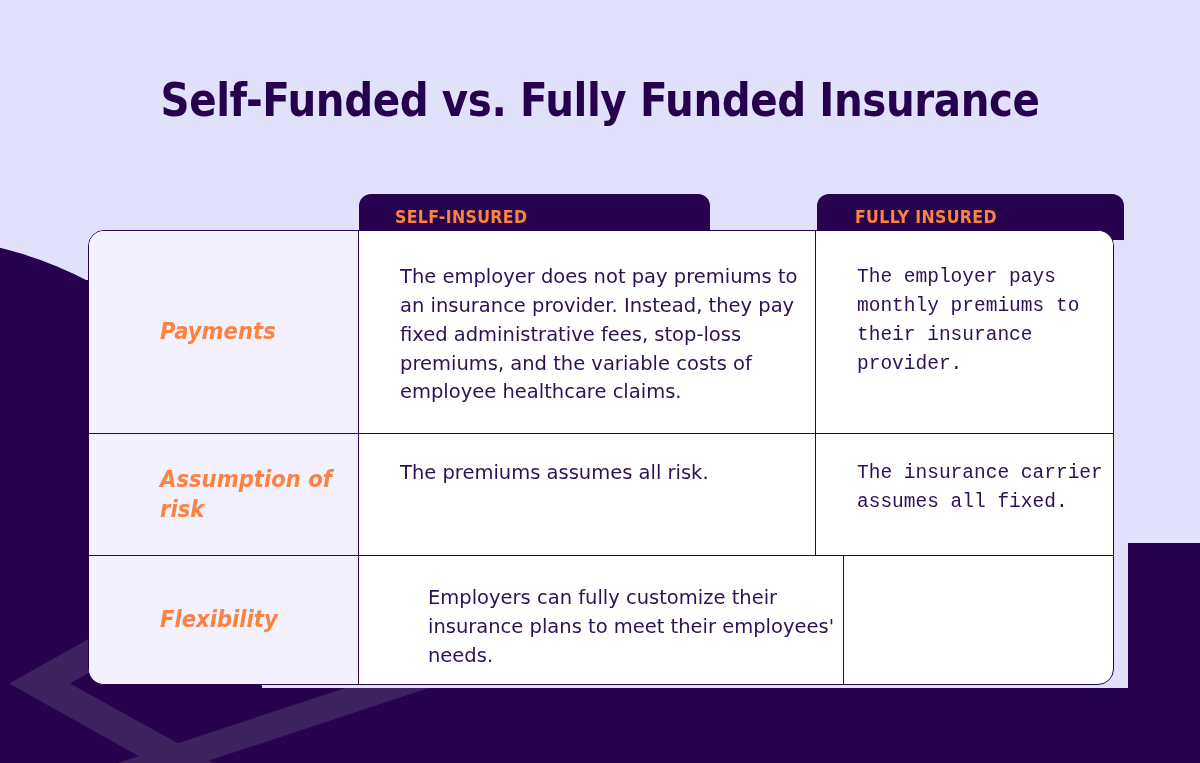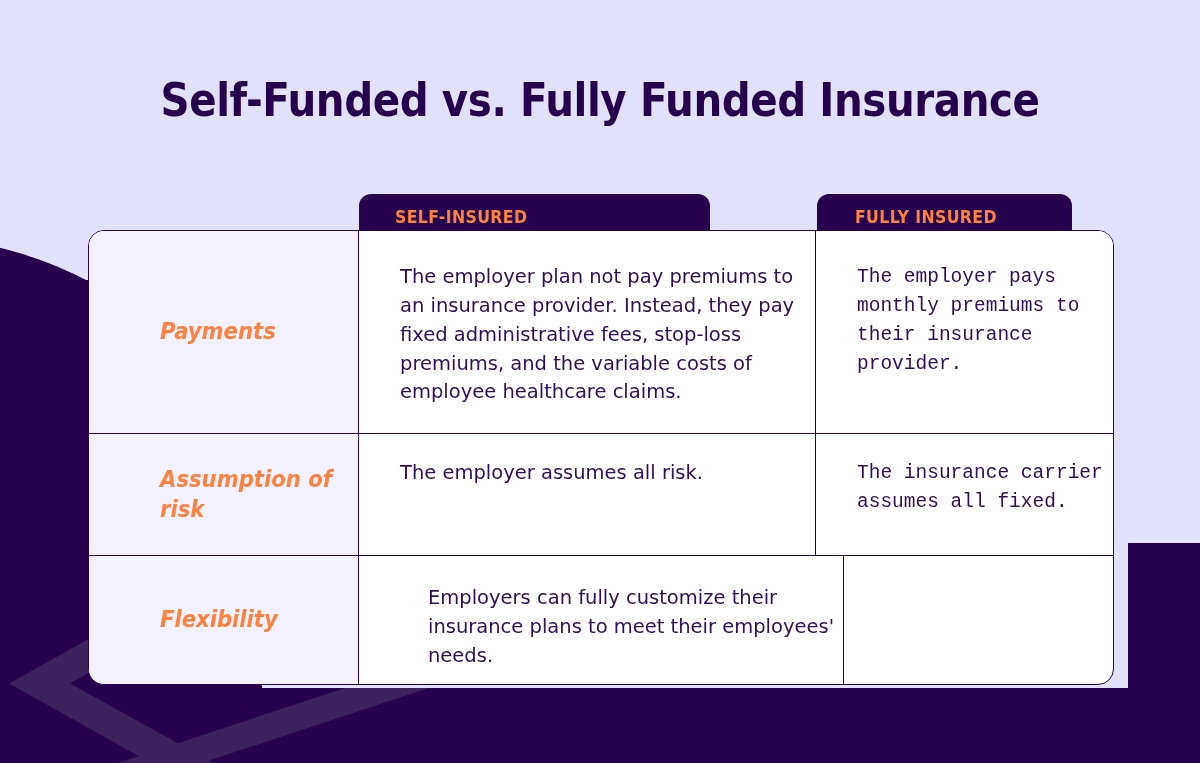--- a/index.html
+++ b/index.html
@@ -57,21 +57,21 @@
     font-size: 17.5px;
     font-weight: bold;
     color: #FC8240;
     letter-spacing: 0.4px;
     transform: scaleX(0.9);
     transform-origin: left center;
     white-space: nowrap;
   }
   #tab-self { left: 359px; width: 351px; text-align: right; }
   #tab-self .tab-label  { margin-left: 36px; }
-  #tab-fully { left: 817px; width: 255px; }
+  #tab-fully { left: 817px; width: 307px; }
   #tab-fully .tab-label { margin-left: 38px; }
 
   
   .card {
     position: absolute;
     left: 88px;
     top: 230px;
     width: 1026px;
     height: 455px;
     background: #FFFFFF;
@@ -172,34 +172,34 @@
   <span class="tab-label">FULLY INSURED</span>
 </div>
 
 <div class="card">
 
   <div class="row" id="row-0">
     <div class="cell-label">
       <span class="label-text">Payments</span>
     </div>
     <div class="cell-body cell-self">
-      <span class="body-text">The employer plan not pay premiums to an insurance provider. Instead, they pay fixed administrative fees, stop-loss premiums, and the variable costs of employee healthcare claims.</span>
+      <span class="body-text">The employer does not pay premiums to an insurance provider. Instead, they pay fixed administrative fees, stop-loss premiums, and the variable costs of employee healthcare claims.</span>
     </div>
     <div class="cell-body cell-fully">
       <span class="body-text">The employer pays monthly premiums to their insurance provider.</span>
     </div>
   </div>
 
   <div class="row" id="row-1">
     <div class="cell-label">
       <span class="label-text">Assumption
 of risk</span>
     </div>
     <div class="cell-body cell-self">
-      <span class="body-text">The employer assumes all risk.</span>
+      <span class="body-text">The premiums assumes all risk.</span>
     </div>
     <div class="cell-body cell-fully">
       <span class="body-text">The insurance carrier assumes all fixed.</span>
     </div>
   </div>
 
   <div class="row" id="row-2">
     <div class="cell-label">
       <span class="label-text">Flexibility</span>
     </div>

